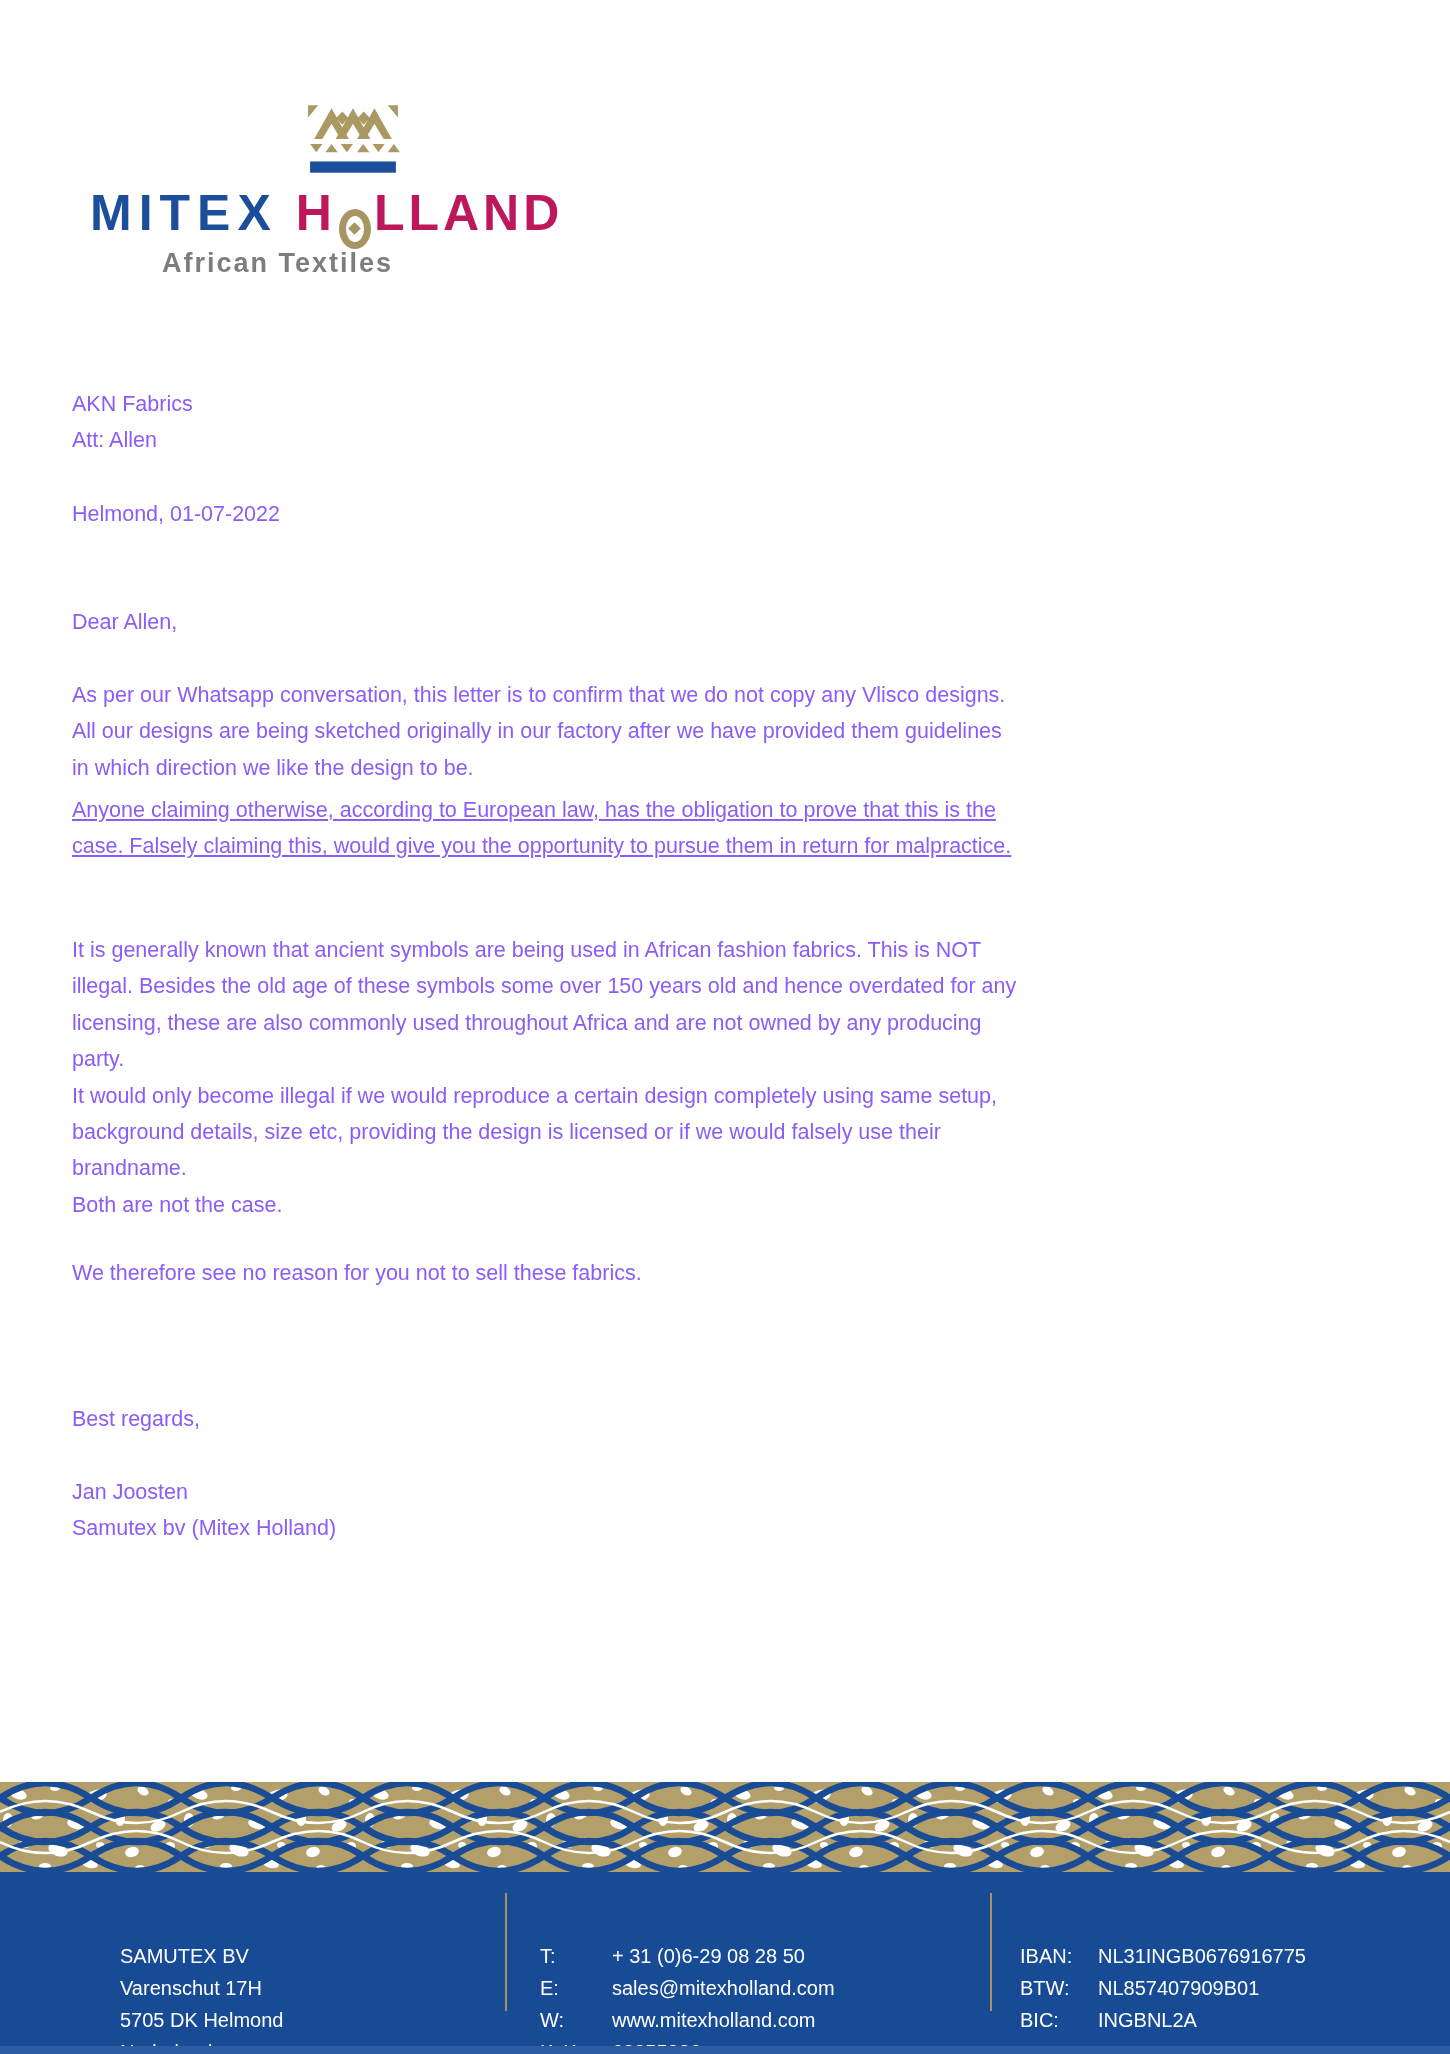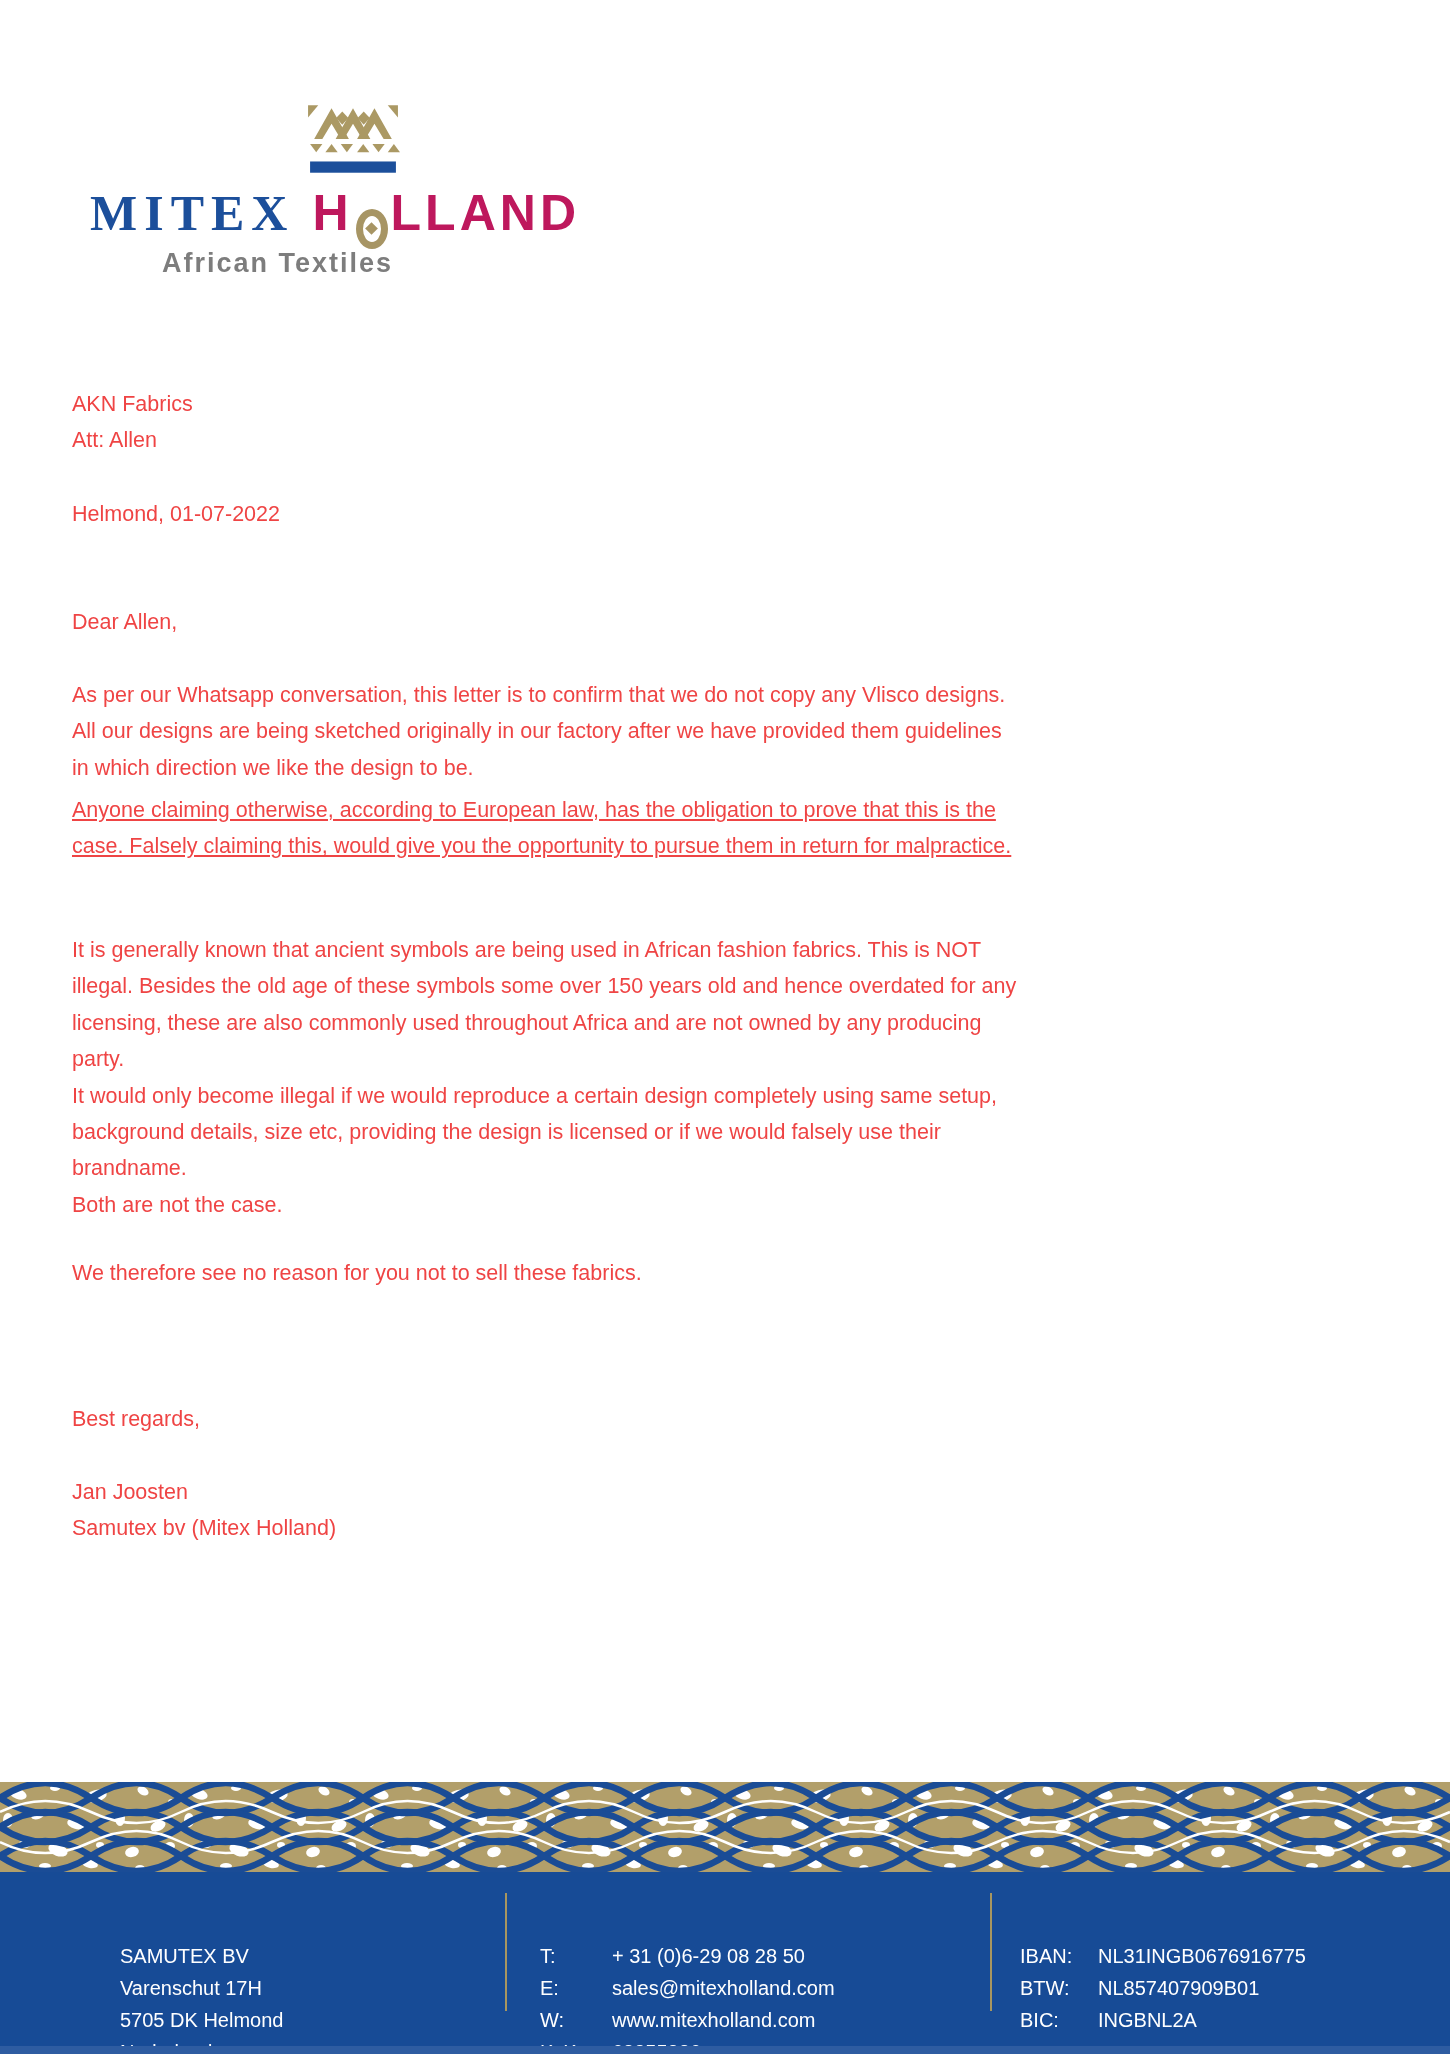--- a/index.html
+++ b/index.html
@@ -13,38 +13,38 @@
     font-family:"Liberation Sans", sans-serif;
   }
 
   
   .crown { position:absolute; left:306px; top:104px; width:94px; height:70px; }
   .brand {
     position:absolute; left:90px; top:186px;
     font-weight:700; font-size:50px; line-height:54px;
     white-space:nowrap;
   }
-  .brand .mitex { color:#1c4f9b; letter-spacing:7px;font-family:Liberation Serif, serif; }
+  .brand .mitex { color:#1c4f9b; letter-spacing:7px; }
   .brand .holland { color:#be185d; letter-spacing:4px; margin-left:18px; }
   .logo-o {
     display:inline-flex; align-items:center; justify-content:center;
     width:32px; height:40px;
     border:7px solid #a79564; border-radius:50%;
     vertical-align:-3px; margin:0 3px;
   }
   .logo-o-dot { width:9px; height:9px; background:#a79564; transform:rotate(45deg); }
   .tagline {
     position:absolute; left:162px; top:248px;
     font-weight:700; font-size:27px; color:#7d7d7d; letter-spacing:2px;
   }
 
   
   .txt {
     position:absolute; left:72px; width:1330px;
-    font-size:21.5px; line-height:36.4px; color:#ef4444;
+    font-size:21.5px; line-height:36.4px; color:#8b5cf6;
   }
   .prelines { white-space:pre-line; }
   .recipient  { top:386px; }
   .dateline   { top:496px; }
   .salutation { top:604px; }
   .p0 { top:677px; }
   .p1 { top:792px;text-decoration:underline; }
   .p2 { top:932px; }
   .p3 { top:1255px; }
   .p4 { top:1328px; }

